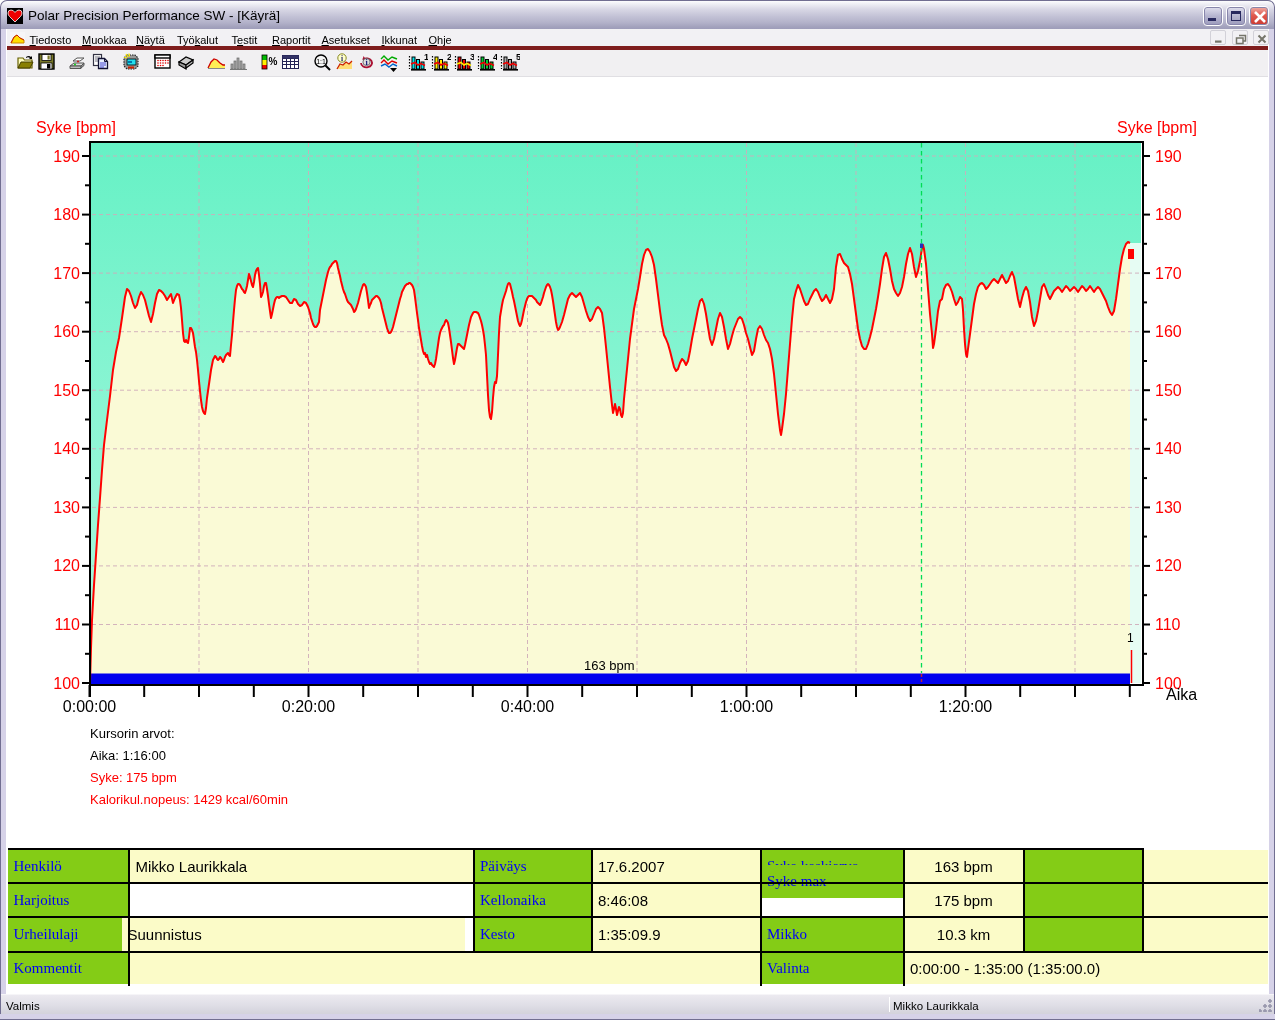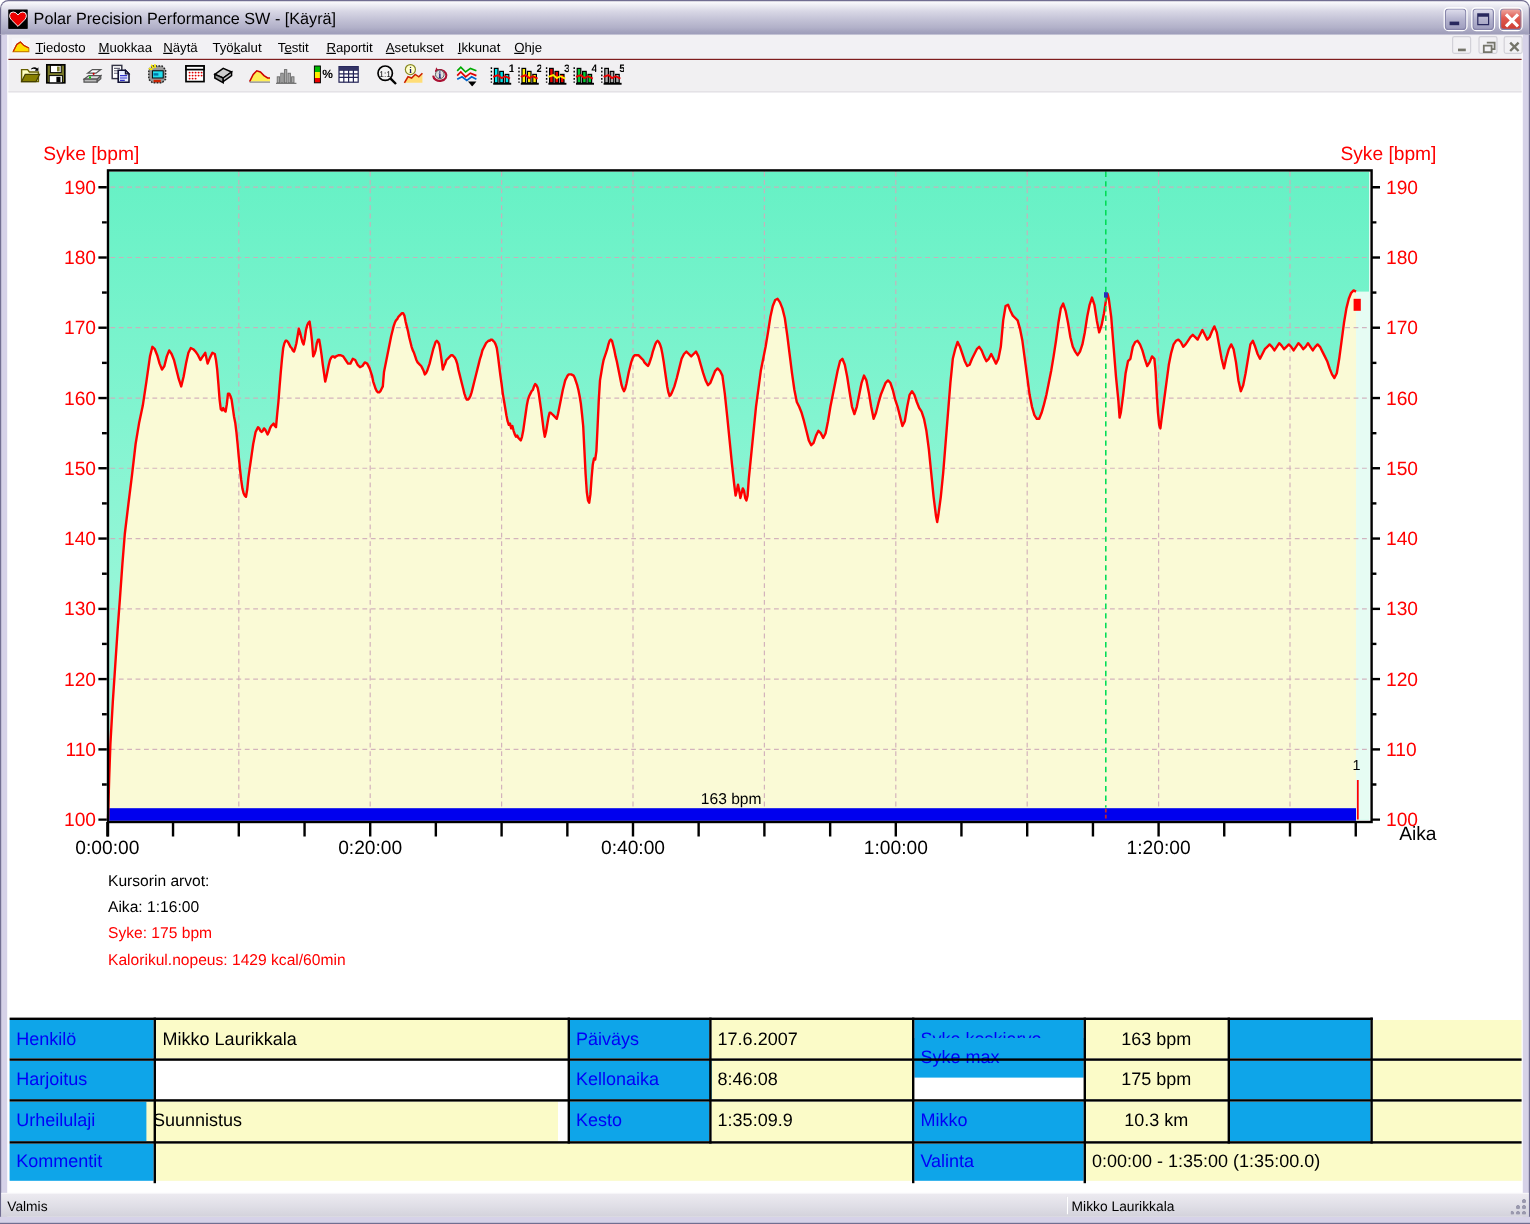--- a/index.html
+++ b/index.html
@@ -19,41 +19,41 @@
 .wbtn { position:absolute; top:5px; width:20px; height:20px; border-radius:4px; border:1px solid #fff;
  box-shadow:0 0 0 1px #8886ab inset; }
 #bmin { left:1202px; background:linear-gradient(180deg,#e2e1ef,#b5b4cf 50%,#9c9bbc); }
 #bmax { left:1225px; background:linear-gradient(180deg,#e2e1ef,#b5b4cf 50%,#9c9bbc); }
 #bclose { left:1248px; background:linear-gradient(180deg,#f0b0a8,#e05a50 45%,#cc3a30); }
 #bmin i { position:absolute; left:4px; bottom:4px; width:8px; height:3px; background:#28285e; }
 #bmax i { position:absolute; left:4px; top:4px; width:10px; height:10px; border:1.5px solid #28285e; border-top-width:3px; }
 #bclose svg { position:absolute; left:2px; top:2px; }
 
 #menubar { position:absolute; left:7px; right:7px; top:29px; height:21px; background:#f2f1f4; z-index:4;
- border-bottom:1px solid #7f1d1d; }
+ border-bottom:4px solid #7f1d1d; }
 #micon { position:absolute; left:3px; top:3px; width:15px; height:14px; background:#f6f5f8; }
 .mi { position:absolute; top:5px; font-size:11px; color:#000; }
 #childbtns { position:absolute; right:-1px; top:1px; }
 .cbtn { display:inline-block; width:16px; height:15px; background:#f2f1f4; border:1px solid #d2d1d8; border-radius:2px; position:relative; margin-left:1px; vertical-align:top;}
 
 #toolbar { position:absolute; left:7px; right:7px; top:50px; height:27px; background:#f1f0f2; z-index:4; border-bottom:1px solid #e0dfe3;}
 .tbi { position:absolute; top:3px; }
 
 #content { position:absolute; left:7px; right:7px; top:77px; bottom:23px; background:#fff; z-index:1; }
 #chart { position:absolute; left:0; top:77px; z-index:2; }
 .rt { font-size:16px; fill:#ff0000; }
 .rl { font-size:16px; fill:#ff0000; }
 .xl { font-size:16px; fill:#000; }
 .bl { font-size:13px; fill:#000; }
 .redl { font-size:13px; fill:#ff0000; }
 
 #tbl { position:absolute; left:0; top:0; width:1275px; height:1020px; z-index:3; }
 #tbl > div { position:absolute; }
 .bl2 { background:#000; }
-.g { background:#0ea5e9; }
+.g { background:#84cc16;font-family:Liberation Serif, serif; }
 .y { background:#fbfbc8; }
 .g span, .y span { position:absolute; left:5.5px; top:50%; transform:translateY(-50%); font-size:15px; color:#0000f8; white-space:nowrap; }
 span.k { color:#000 !important; }
 .c span { left:50% !important; transform:translate(-50%,-50%) !important; }
 
 #status { position:absolute; left:1px; right:1px; bottom:6px; height:20px;
  background:linear-gradient(180deg,#eceaf0,#dfdee6 55%,#d3d2db); border-top:1px solid #f6f5f8; z-index:7; font-size:11.5px; color:#000; }
 #status .s1 { position:absolute; left:5px; top:5px; }
 #status .s2 { position:absolute; left:892px; top:5px; }
 #status .div { position:absolute; left:888px; top:2px; bottom:2px; width:1px; background:#b9b8c4; border-right:1px solid #fff; }

